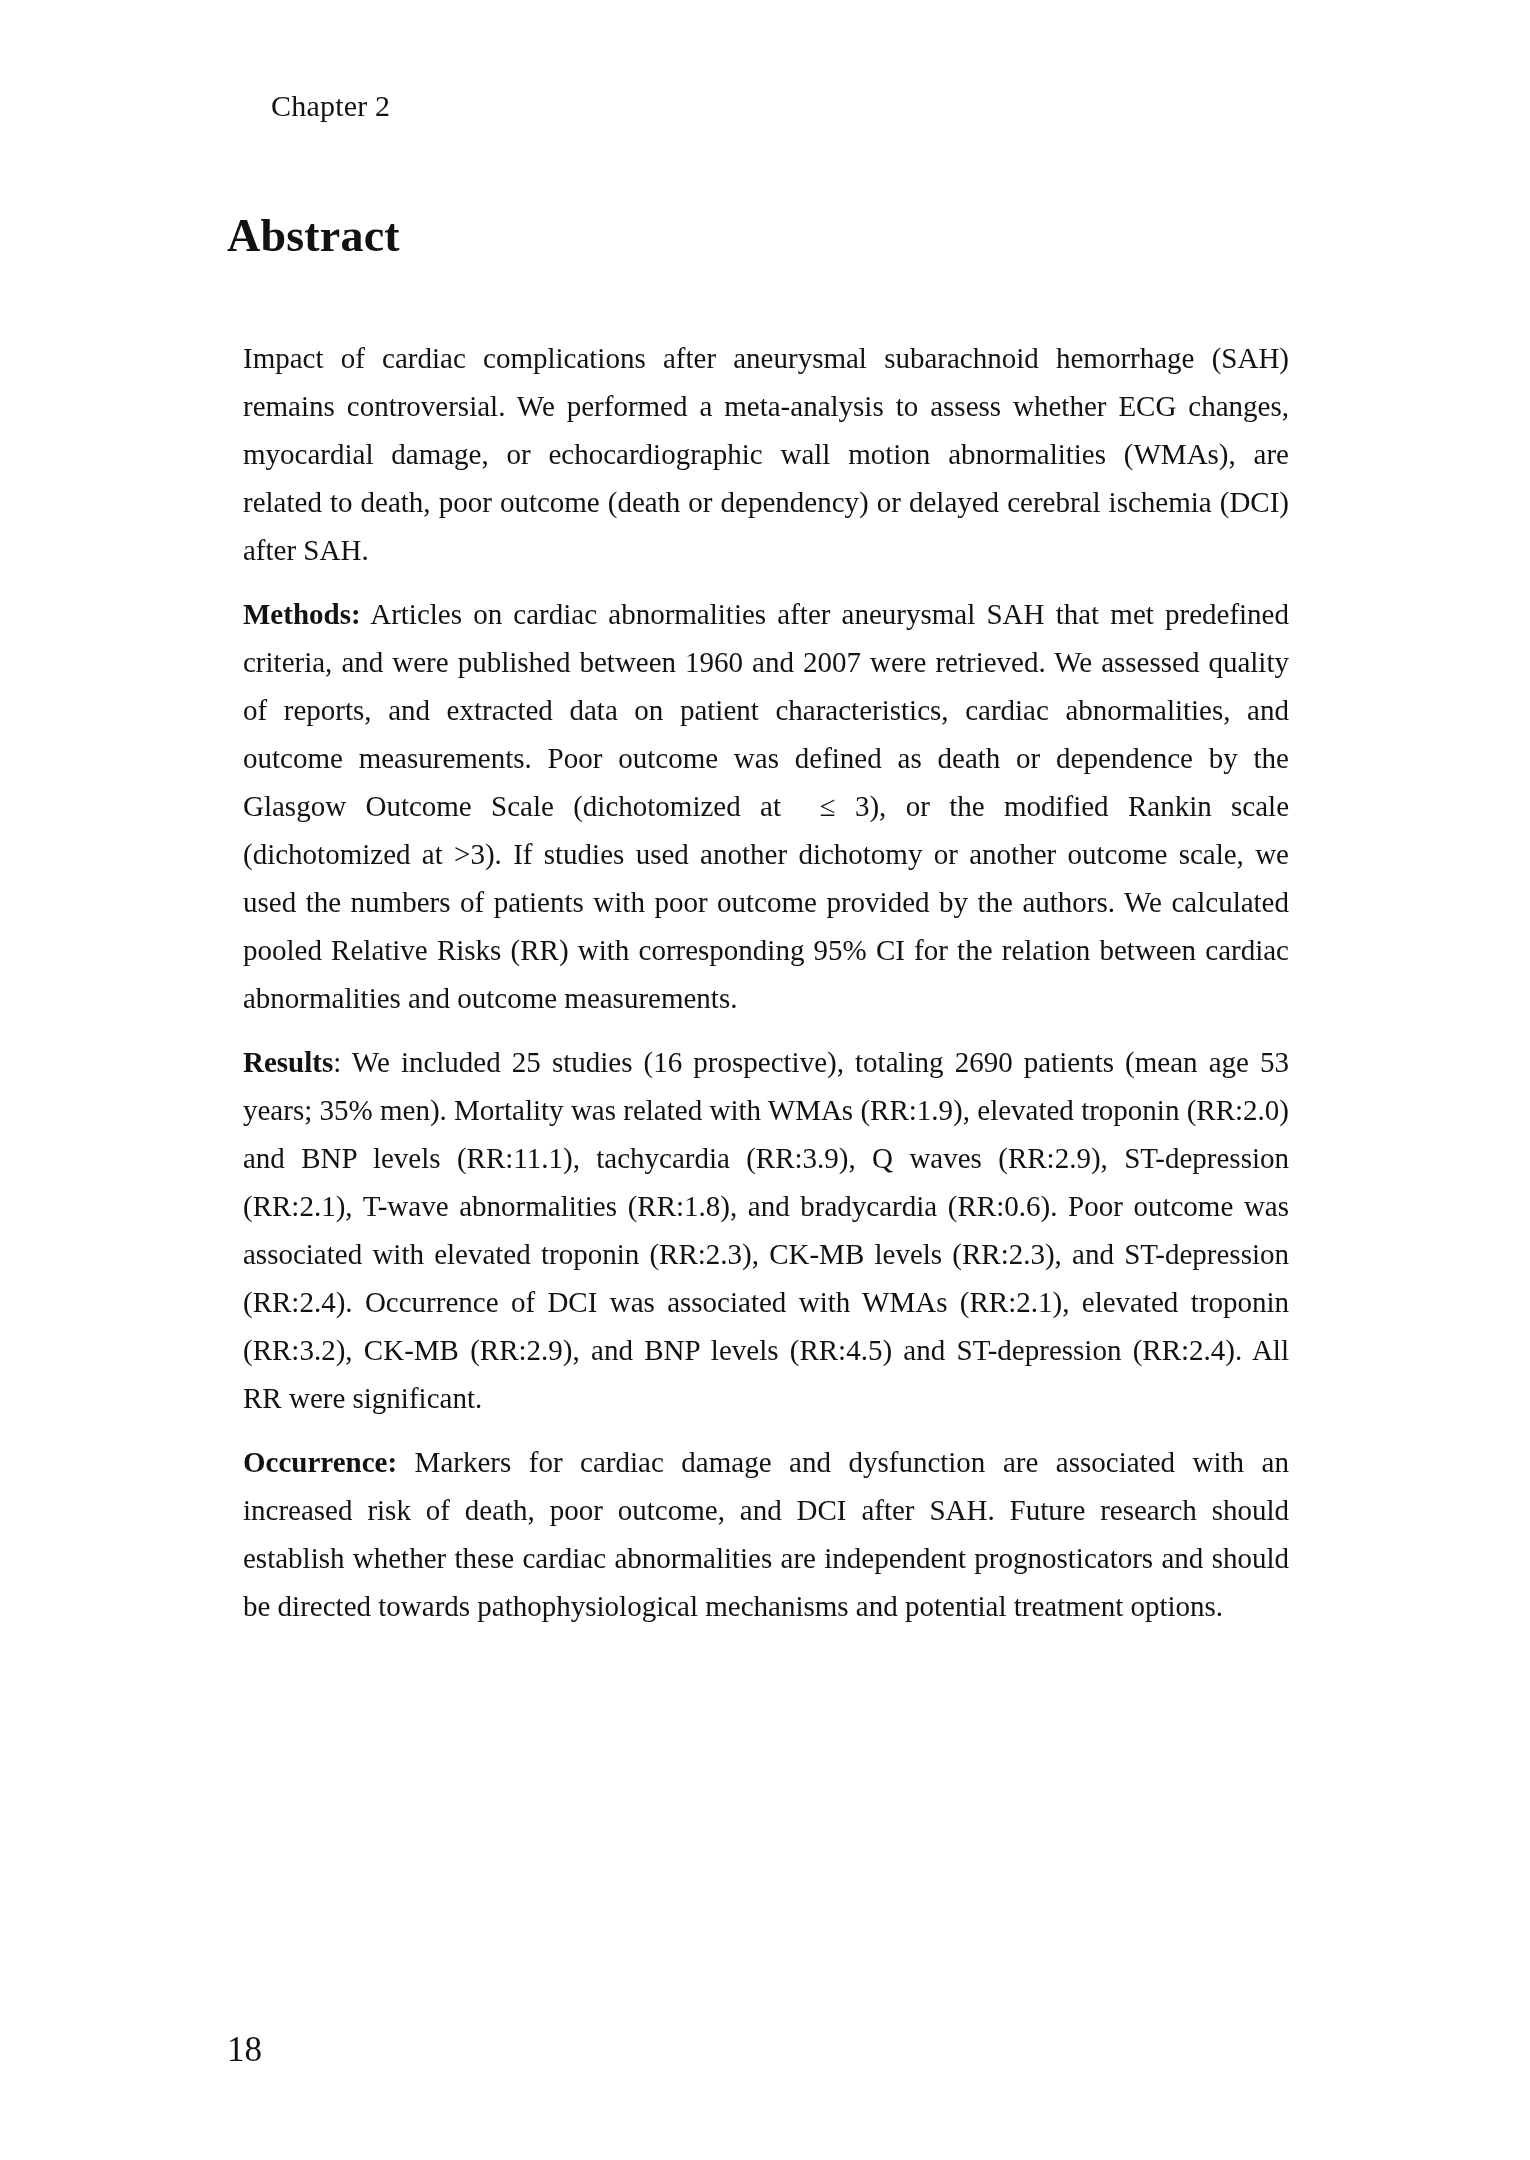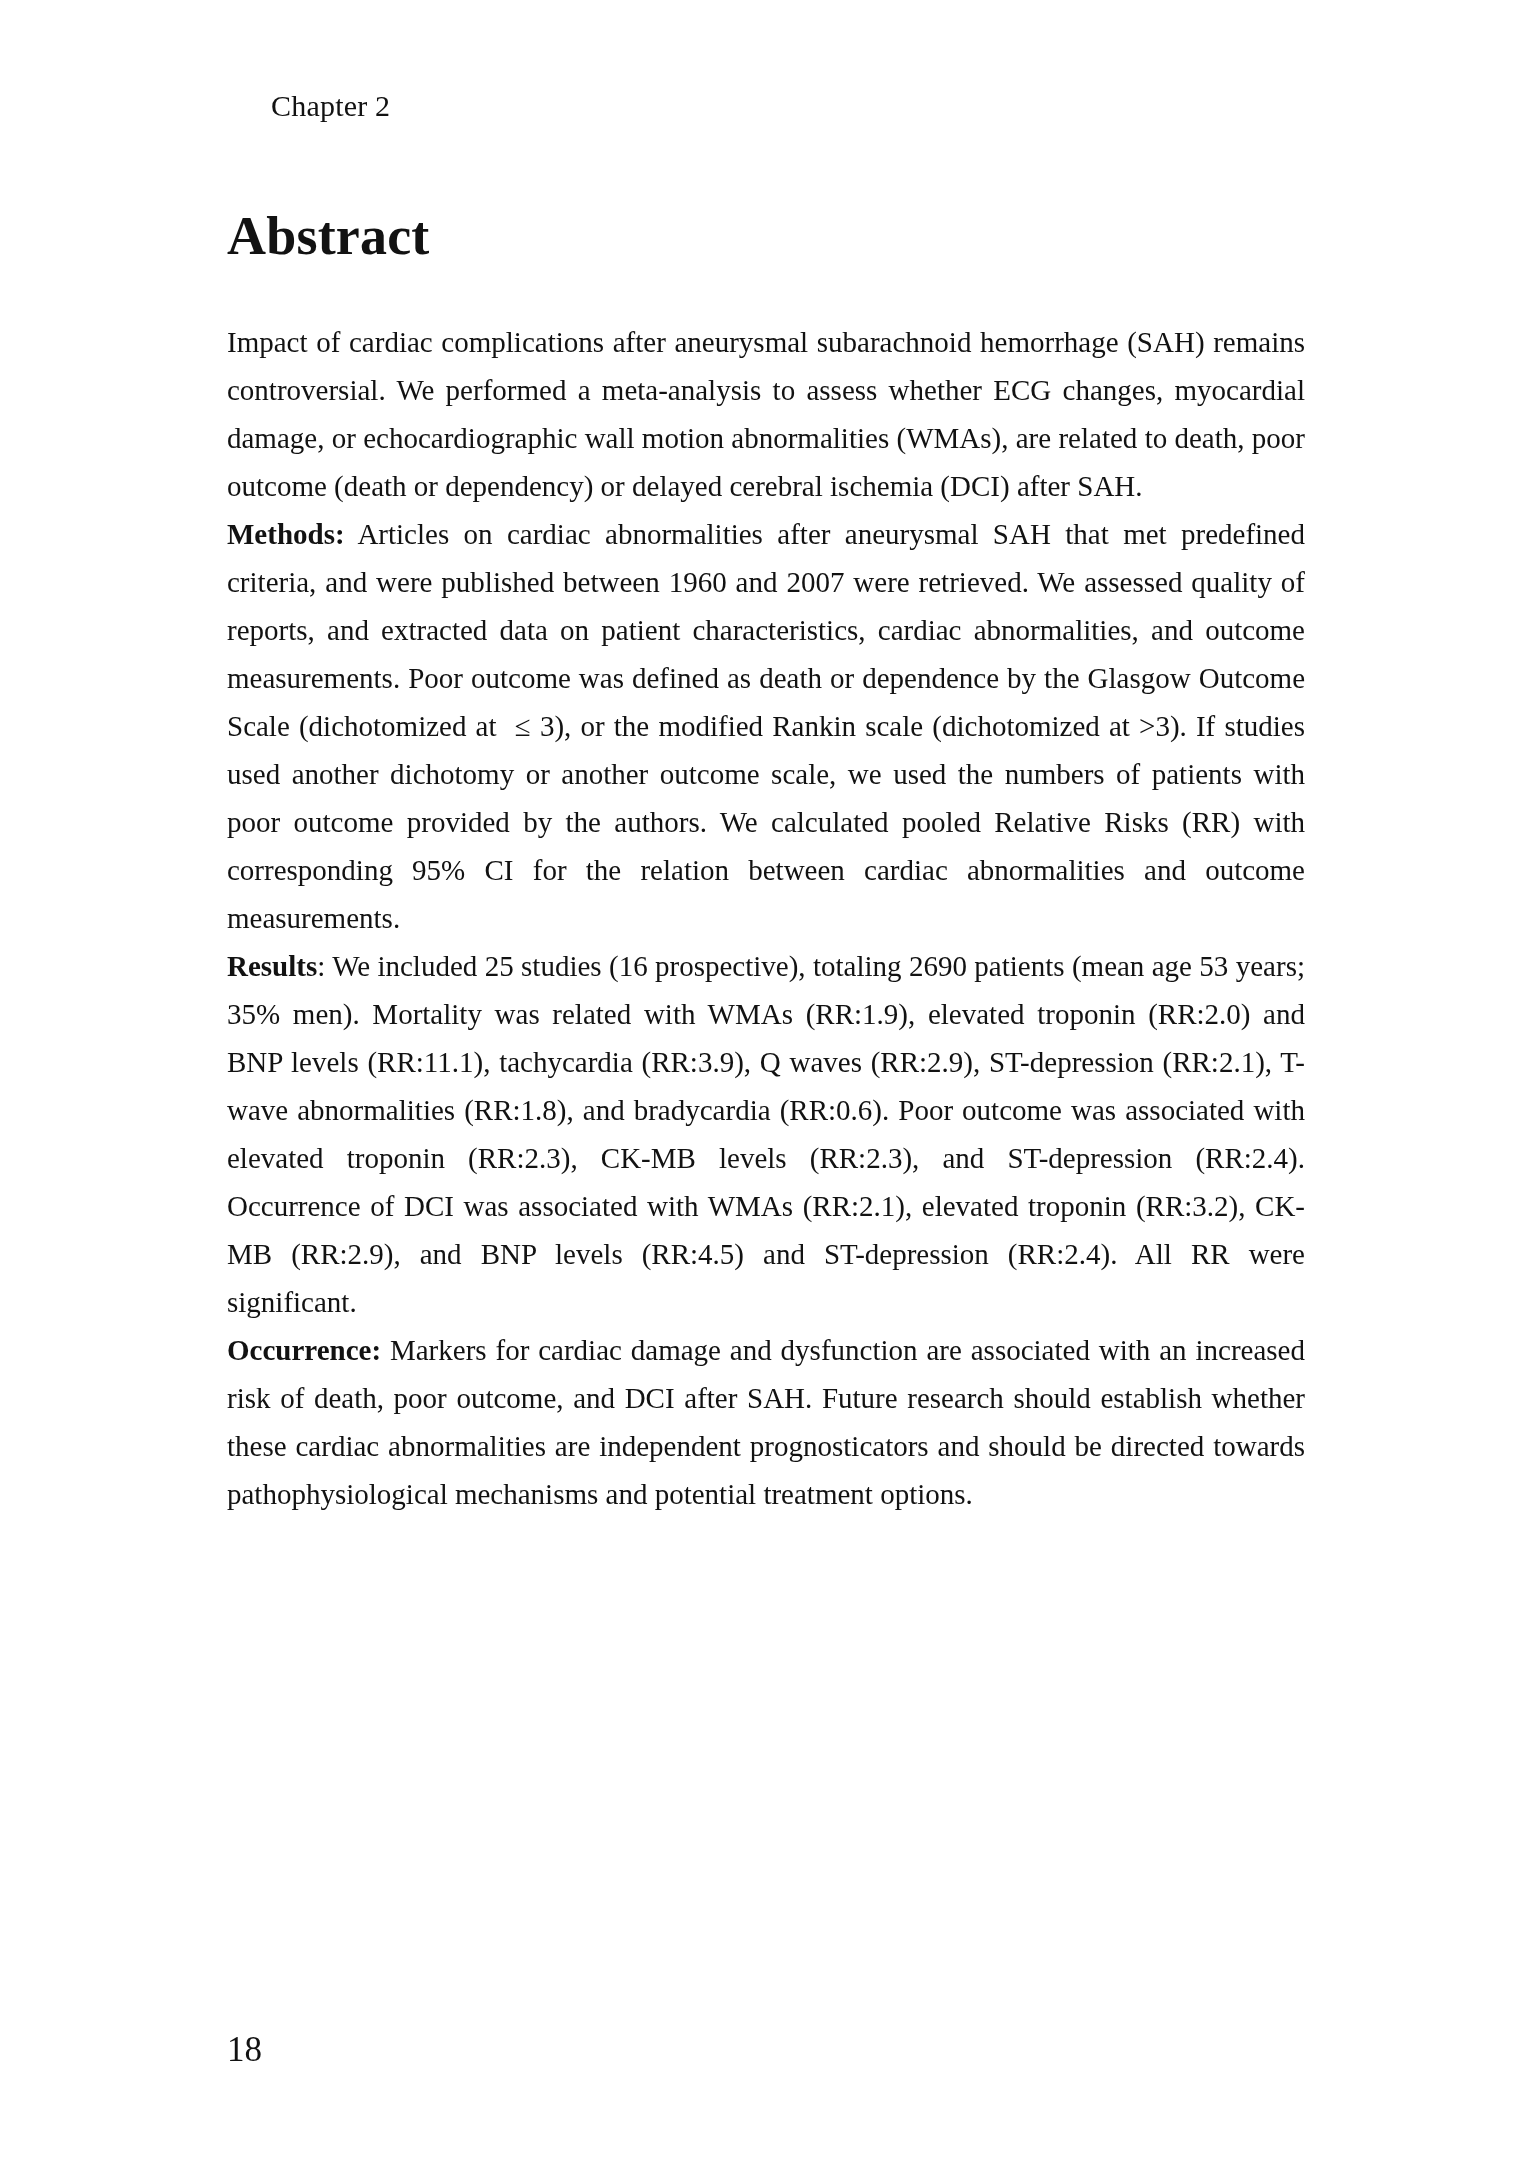--- a/index.html
+++ b/index.html
@@ -22,36 +22,36 @@
     font-size: 30px;
     line-height: 36px;
     letter-spacing: 0.2px;
     margin-left: 44px;
   }
   .abstract-title {
     position: absolute;
     left: 227px;
     top: 210px;
     margin: 0;
-    font-size: 54px;
+    font-size: 46px;
     line-height: 52px;
     font-weight: 700;
     letter-spacing: 0.2px;
   }
   .abstract-body {
     position: absolute;
     left: 227px;
     top: 318px;
     width: 1078px;
     font-size: 29px;
     line-height: 48px;
     text-align: justify;
   }
   .abstract-body p {
-    margin: 0;
+    margin: 16px;
     padding: 0;
   }
   .abstract-body strong {
     font-weight: 700;
   }
   .page-number {
     position: absolute;
     left: 227px;
     top: 2032px;
     font-size: 35px;

